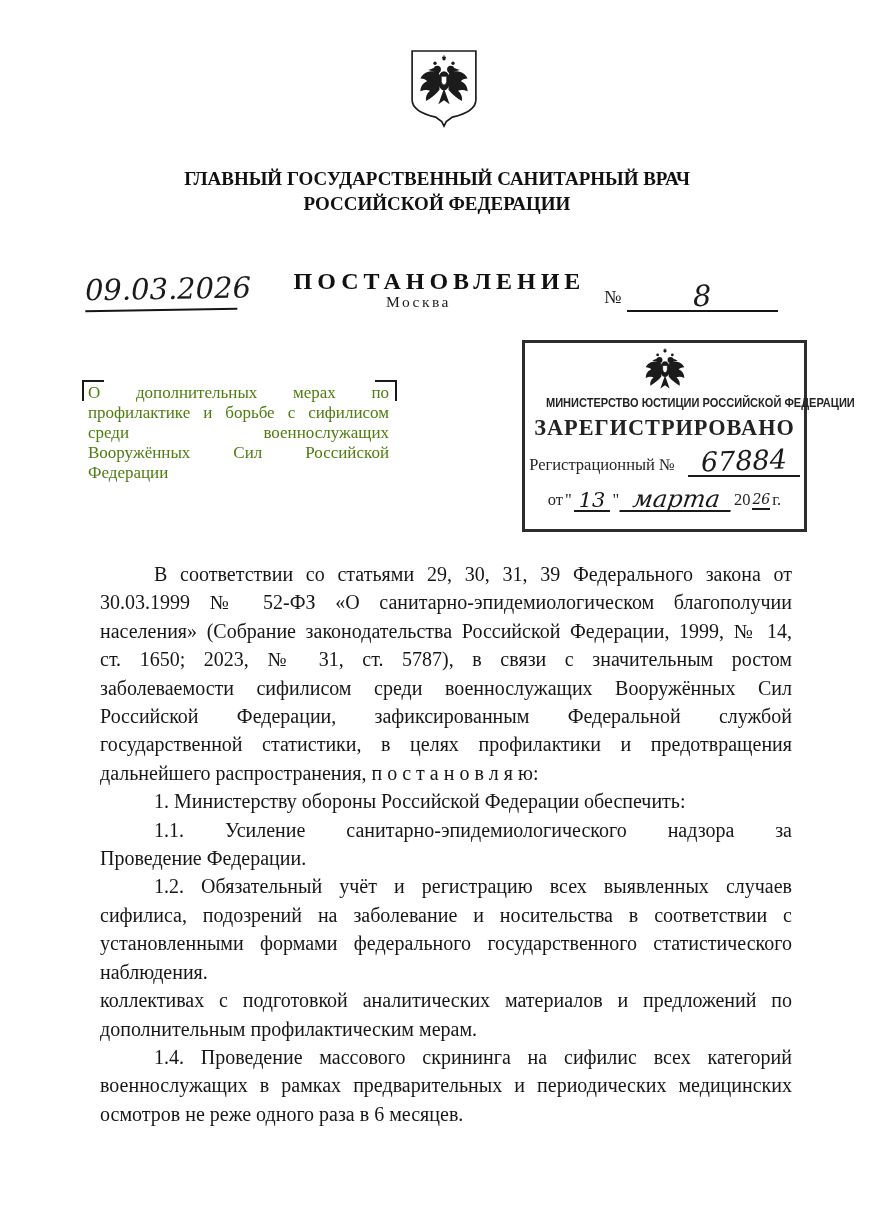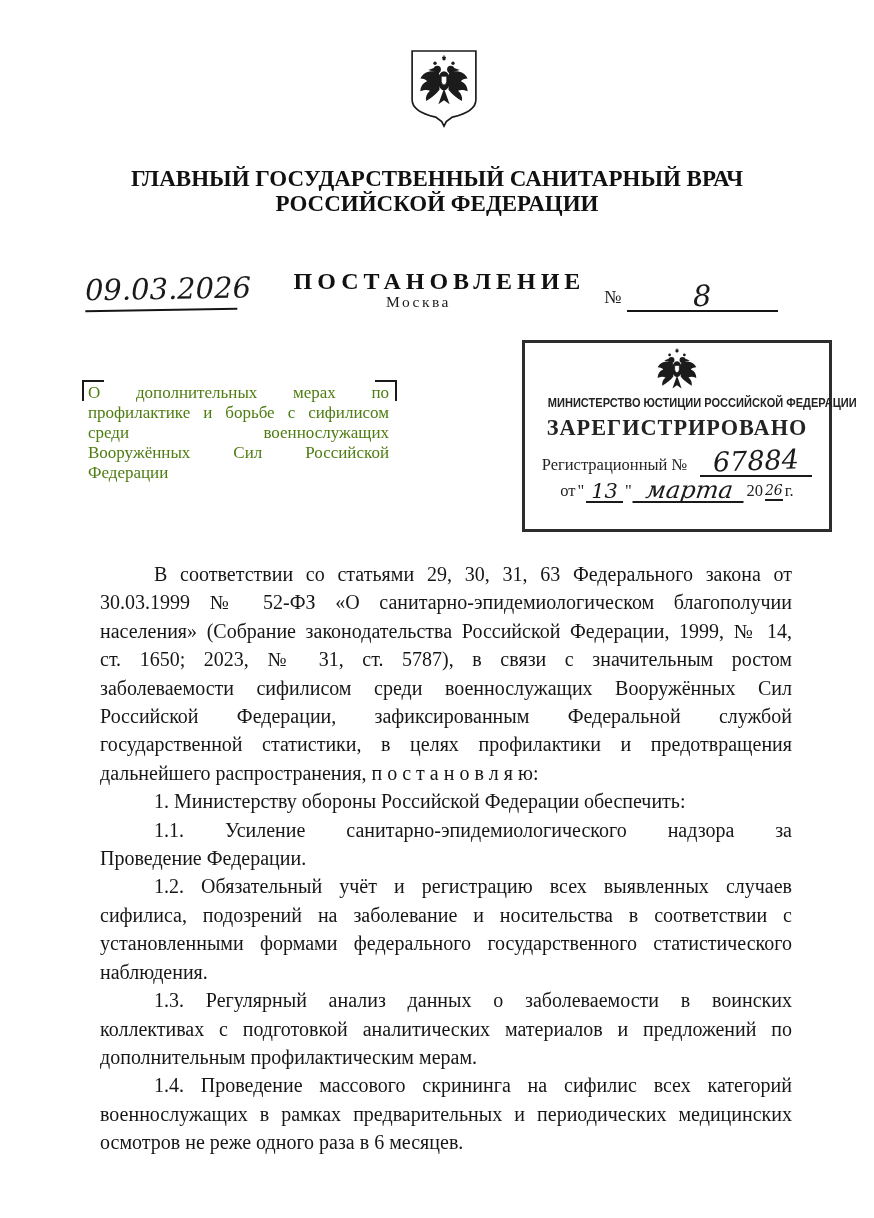--- a/index.html
+++ b/index.html
@@ -5,21 +5,21 @@
   html,body{margin:0;padding:0;background:#e8e8e8;}
   #page{
     position:relative;width:874px;height:1218px;margin:0 auto;
     background:#ffffff;color:#1c1c1c;overflow:hidden;
     font-family:"Liberation Serif", serif;
   }
   
   #emblem{position:absolute;left:406px;top:48px;width:76px;height:82px;}
   
   #issuer{position:absolute;left:0;right:0;top:166px;text-align:center;
-    font-weight:bold;font-size:23px;line-height:25px;color:#111;}
+    font-weight:bold;font-size:19px;line-height:25px;color:#111;}
   #doc-type{position:absolute;left:0;right:0;top:236px;text-align:center;
     font-weight:bold;font-size:24px;letter-spacing:5px;text-indent:5px;color:#111;margin-top:32px;}
   
   .hand{font-family:"DejaVu Serif", serif;font-style:italic;color:#1a1a1a;}
   #date-hand{position:absolute;left:85px;top:272px;width:152px;
     border-bottom:2px solid #151515;padding-bottom:3px;text-align:center;
     font-size:29px;transform:rotate(-1deg);}
   #city{position:absolute;left:386px;top:293px;font-size:15.5px;letter-spacing:2.5px;}
   #num-label{position:absolute;left:604px;top:287px;font-size:18px;}
   #num-line{position:absolute;left:627px;top:282px;width:151px;
@@ -28,34 +28,34 @@
   
   #subject{position:absolute;left:88px;top:383px;width:301px;
     font-size:17px;line-height:20px;color:#4d7c0f;}
   #subject::before{content:"";position:absolute;left:-6px;top:-3px;width:20px;height:19px;
     border-left:2px solid #1a1a1a;border-top:2px solid #1a1a1a;}
   #subject::after{content:"";position:absolute;right:-8px;top:-3px;width:20px;height:19px;
     border-right:2px solid #1a1a1a;border-top:2px solid #1a1a1a;}
   .sline{text-align:justify;text-align-last:justify;}
   .sline.last{text-align-last:left;}
   
-  #stamp{position:absolute;left:522px;top:340px;width:310px;height:192px;
+  #stamp{position:absolute;left:522px;top:340px;width:285px;height:192px;
     border:3px solid #2d2d2d;box-sizing:border-box;text-align:center;color:#232323;}
   #stamp-eagle{margin-top:5px;}
   #stamp-ministry{margin-top:1px;font-family:"Liberation Sans", sans-serif;
     font-weight:bold;font-size:13px;white-space:nowrap;
     transform:scaleX(0.85);transform-origin:center;}
   #stamp-registered{margin-top:5px;font-weight:bold;font-size:23px;letter-spacing:1px;
     white-space:nowrap;transform:scaleX(0.97);transform-origin:center;}
   #stamp-regline{margin-top:7px;font-size:16.5px;display:flex;
     justify-content:center;align-items:flex-end;gap:13px;}
   #reg-number-wrap{display:inline-block;min-width:112px;border-bottom:2px solid #1a1a1a;
     margin-bottom:-2px;}
   #reg-number{font-size:27px;line-height:26px;display:inline-block;transform:rotate(-2deg);}
-  #stamp-dateline{margin-top:5px;font-size:16.5px;display:flex;
+  #stamp-dateline{margin-top:14px;font-size:16.5px;display:flex;
     justify-content:center;align-items:flex-end;gap:2px;}
   #stamp-day{font-size:21px;line-height:20px;border-bottom:2px solid #1a1a1a;
     padding:0 5px;margin-bottom:-2px;}
   #stamp-month{font-size:24px;line-height:21px;border-bottom:2px solid #1a1a1a;
     padding:0 12px;margin-bottom:-2px;transform:skewX(-8deg);}
   #stamp-year-written{font-size:14px;line-height:18px;border-bottom:2px solid #1a1a1a;}
   
   #body-text{position:absolute;left:100px;top:560px;width:692px;
     font-size:20px;color:#161616;}
   .bline{line-height:28.4px;text-align:justify;text-align-last:justify;}
@@ -134,21 +134,21 @@
       <span>"</span>
       <span id="stamp-month" class="hand">марта</span>
       <span>20</span>
       <span id="stamp-year-written" class="hand">26</span>
       <span>г.</span>
     </div>
   </div>
 
   <div id="body-text">
       <div class="para">
-        <div class="bline first">В соответствии со статьями 29, 30, 31, 63 Федерального закона от</div>
+        <div class="bline first">В соответствии со статьями 29, 30, 31, 39 Федерального закона от</div>
         <div class="bline">30.03.1999 № 52-ФЗ «О санитарно-эпидемиологическом благополучии</div>
         <div class="bline">населения» (Собрание законодательства Российской Федерации, 1999, № 14,</div>
         <div class="bline">ст. 1650; 2023, № 31, ст. 5787), в связи с значительным ростом</div>
         <div class="bline">заболеваемости сифилисом среди военнослужащих Вооружённых Сил</div>
         <div class="bline">Российской Федерации, зафиксированным Федеральной службой</div>
         <div class="bline">государственной статистики, в целях профилактики и предотвращения</div>
         <div class="bline last">дальнейшего распространения, п о с т а н о в л я ю:</div>
       </div>
       <div class="para">
         <div class="bline first last">1. Министерству обороны Российской Федерации обеспечить:</div>
@@ -157,21 +157,20 @@
         <div class="bline first">1.1. Усиление санитарно-эпидемиологического надзора за</div>
         <div class="bline last">Проведение Федерации.</div>
       </div>
       <div class="para">
         <div class="bline first">1.2. Обязательный учёт и регистрацию всех выявленных случаев</div>
         <div class="bline">сифилиса, подозрений на заболевание и носительства в соответствии с</div>
         <div class="bline">установленными формами федерального государственного статистического</div>
         <div class="bline last">наблюдения.</div>
       </div>
       <div class="para">
-        <div class="bline first">1.3. Регулярный анализ данных о заболеваемости в воинских</div>
         <div class="bline">коллективах с подготовкой аналитических материалов и предложений по</div>
         <div class="bline last">дополнительным профилактическим мерам.</div>
       </div>
       <div class="para">
         <div class="bline first">1.4. Проведение массового скрининга на сифилис всех категорий</div>
         <div class="bline">военнослужащих в рамках предварительных и периодических медицинских</div>
         <div class="bline last">осмотров не реже одного раза в 6 месяцев.</div>
       </div>
     </div>
 

